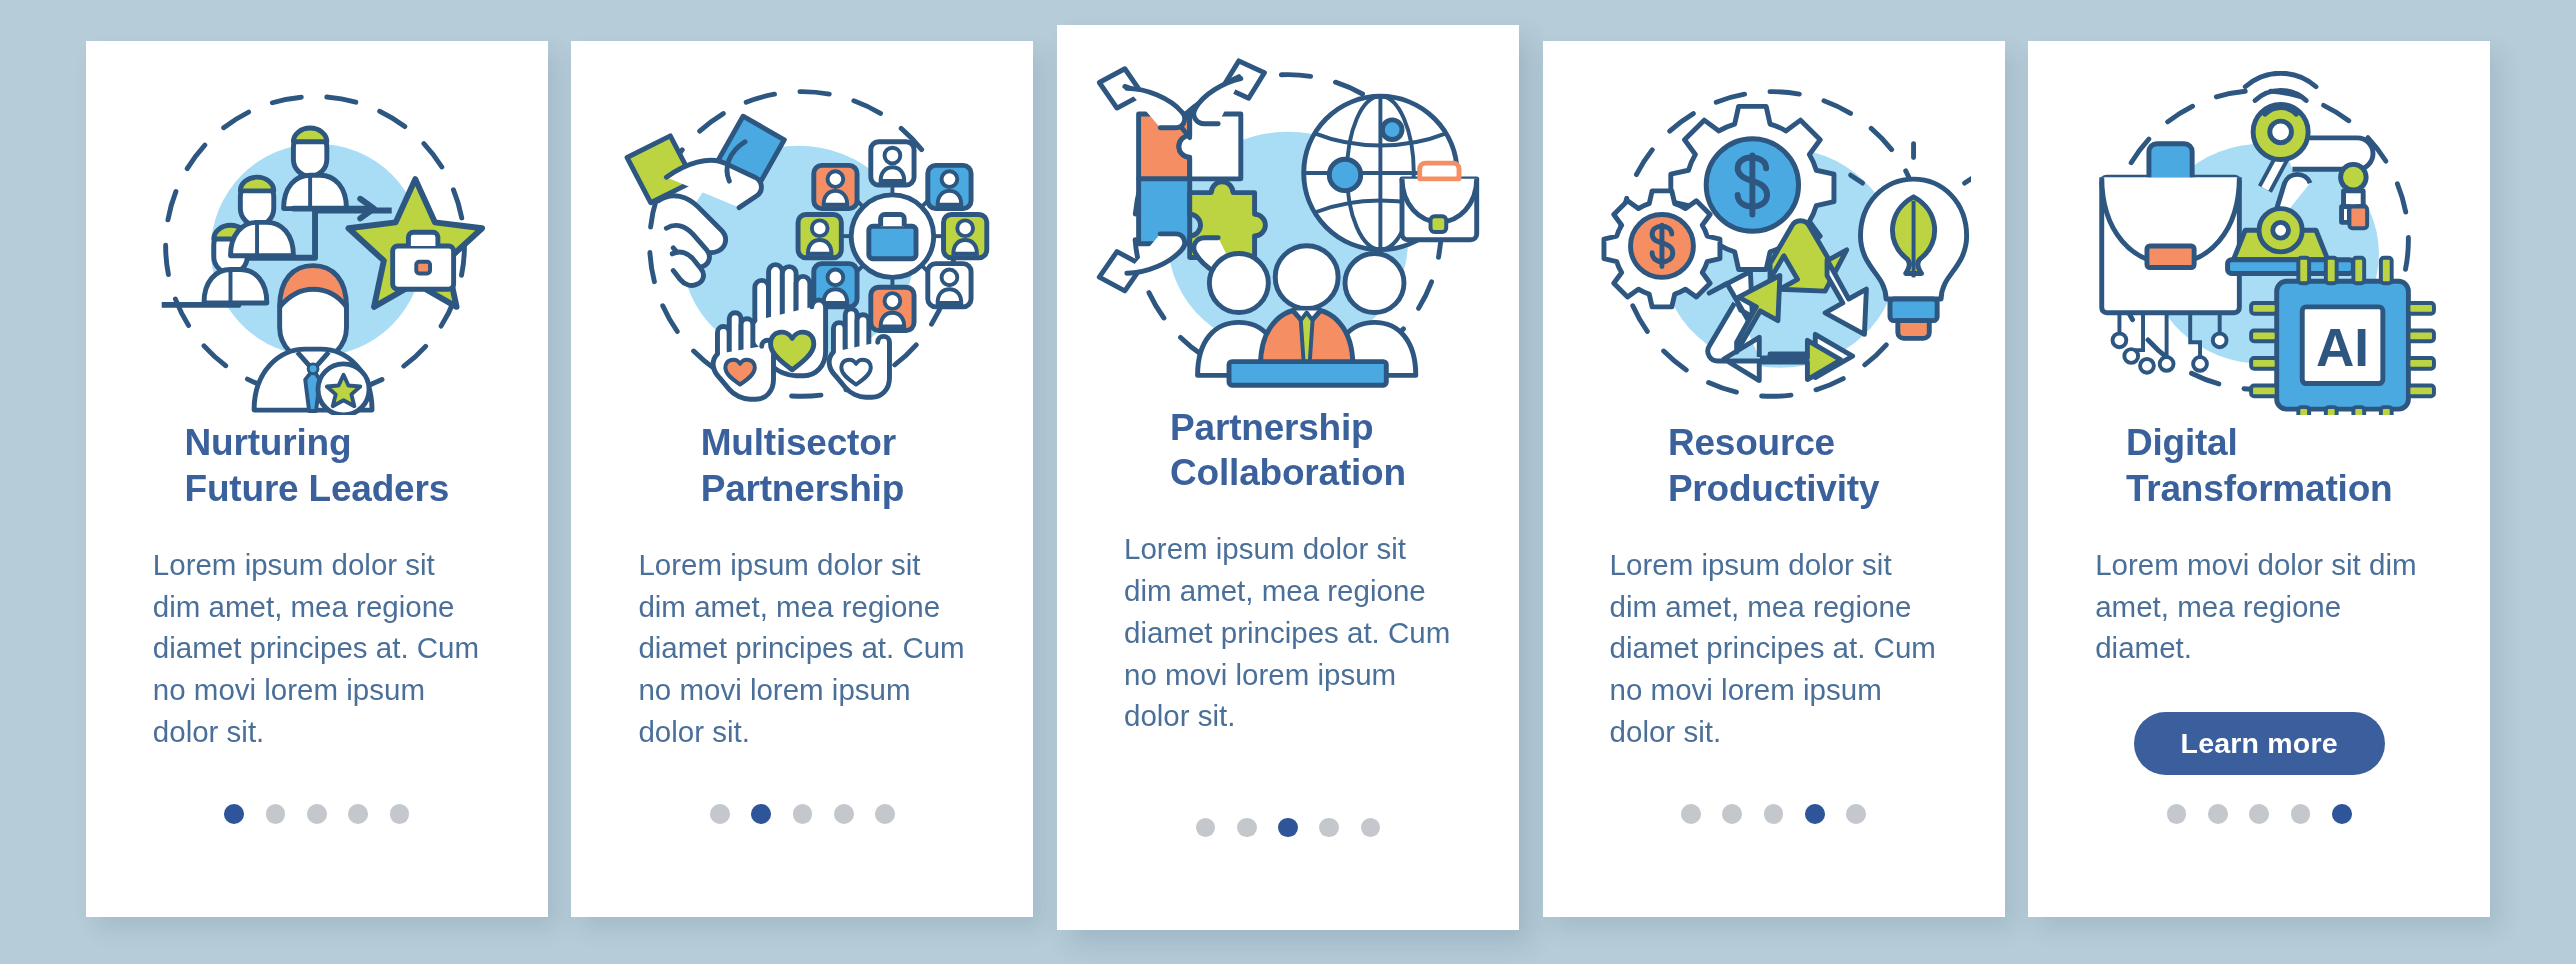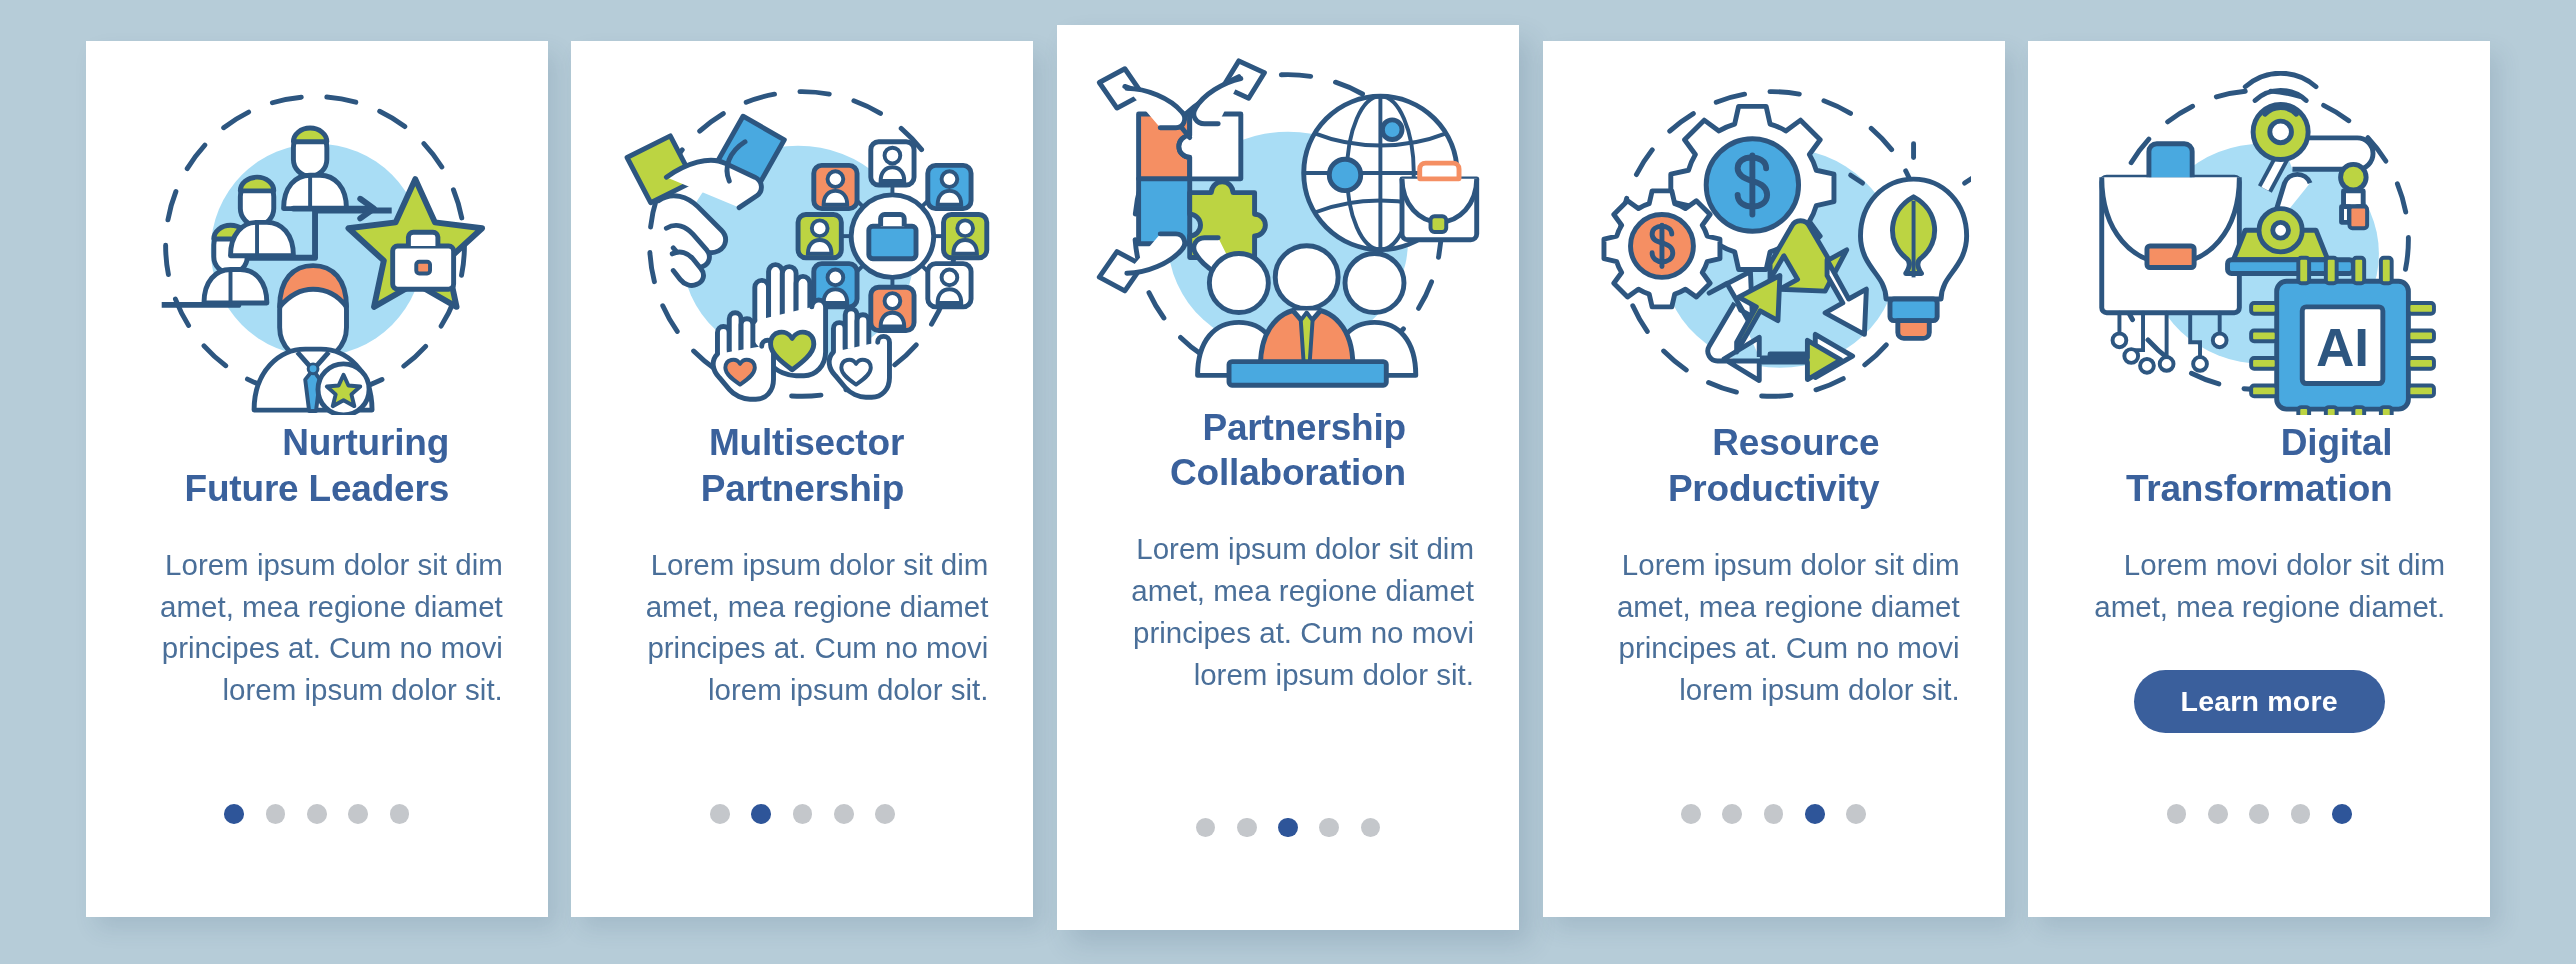--- a/index.html
+++ b/index.html
@@ -57,33 +57,33 @@
     justify-content: center;
   }
   .illus-wrap svg { width: 100%; height: 100%; display: block; }
 
   .card-title {
     margin-top: 5.9px;
     font-size: 37px;
     line-height: 1.22;
     font-weight: bold;
     color: #3a619c;
-    text-align: right;
+    text-align: left;
     letter-spacing: -0.2px;
     white-space: pre-line;
     padding: 0 19.7px;
   }
 
   .card-body {
     margin-top: 33px;
     font-size: 29.5px;
     line-height: 1.42;
     color: #4a6f99;
-    text-align: right;
-    padding: 0 45px;
+    text-align: left;
+    padding: 0 67px;
     white-space: pre-line;
   }
 
   .learn-btn {
     margin-top: 43px;
     background: #3a5f9c;
     color: #ffffff;
     border: none;
     border-radius: 39px;
     font-family: "Liberation Sans", sans-serif;

